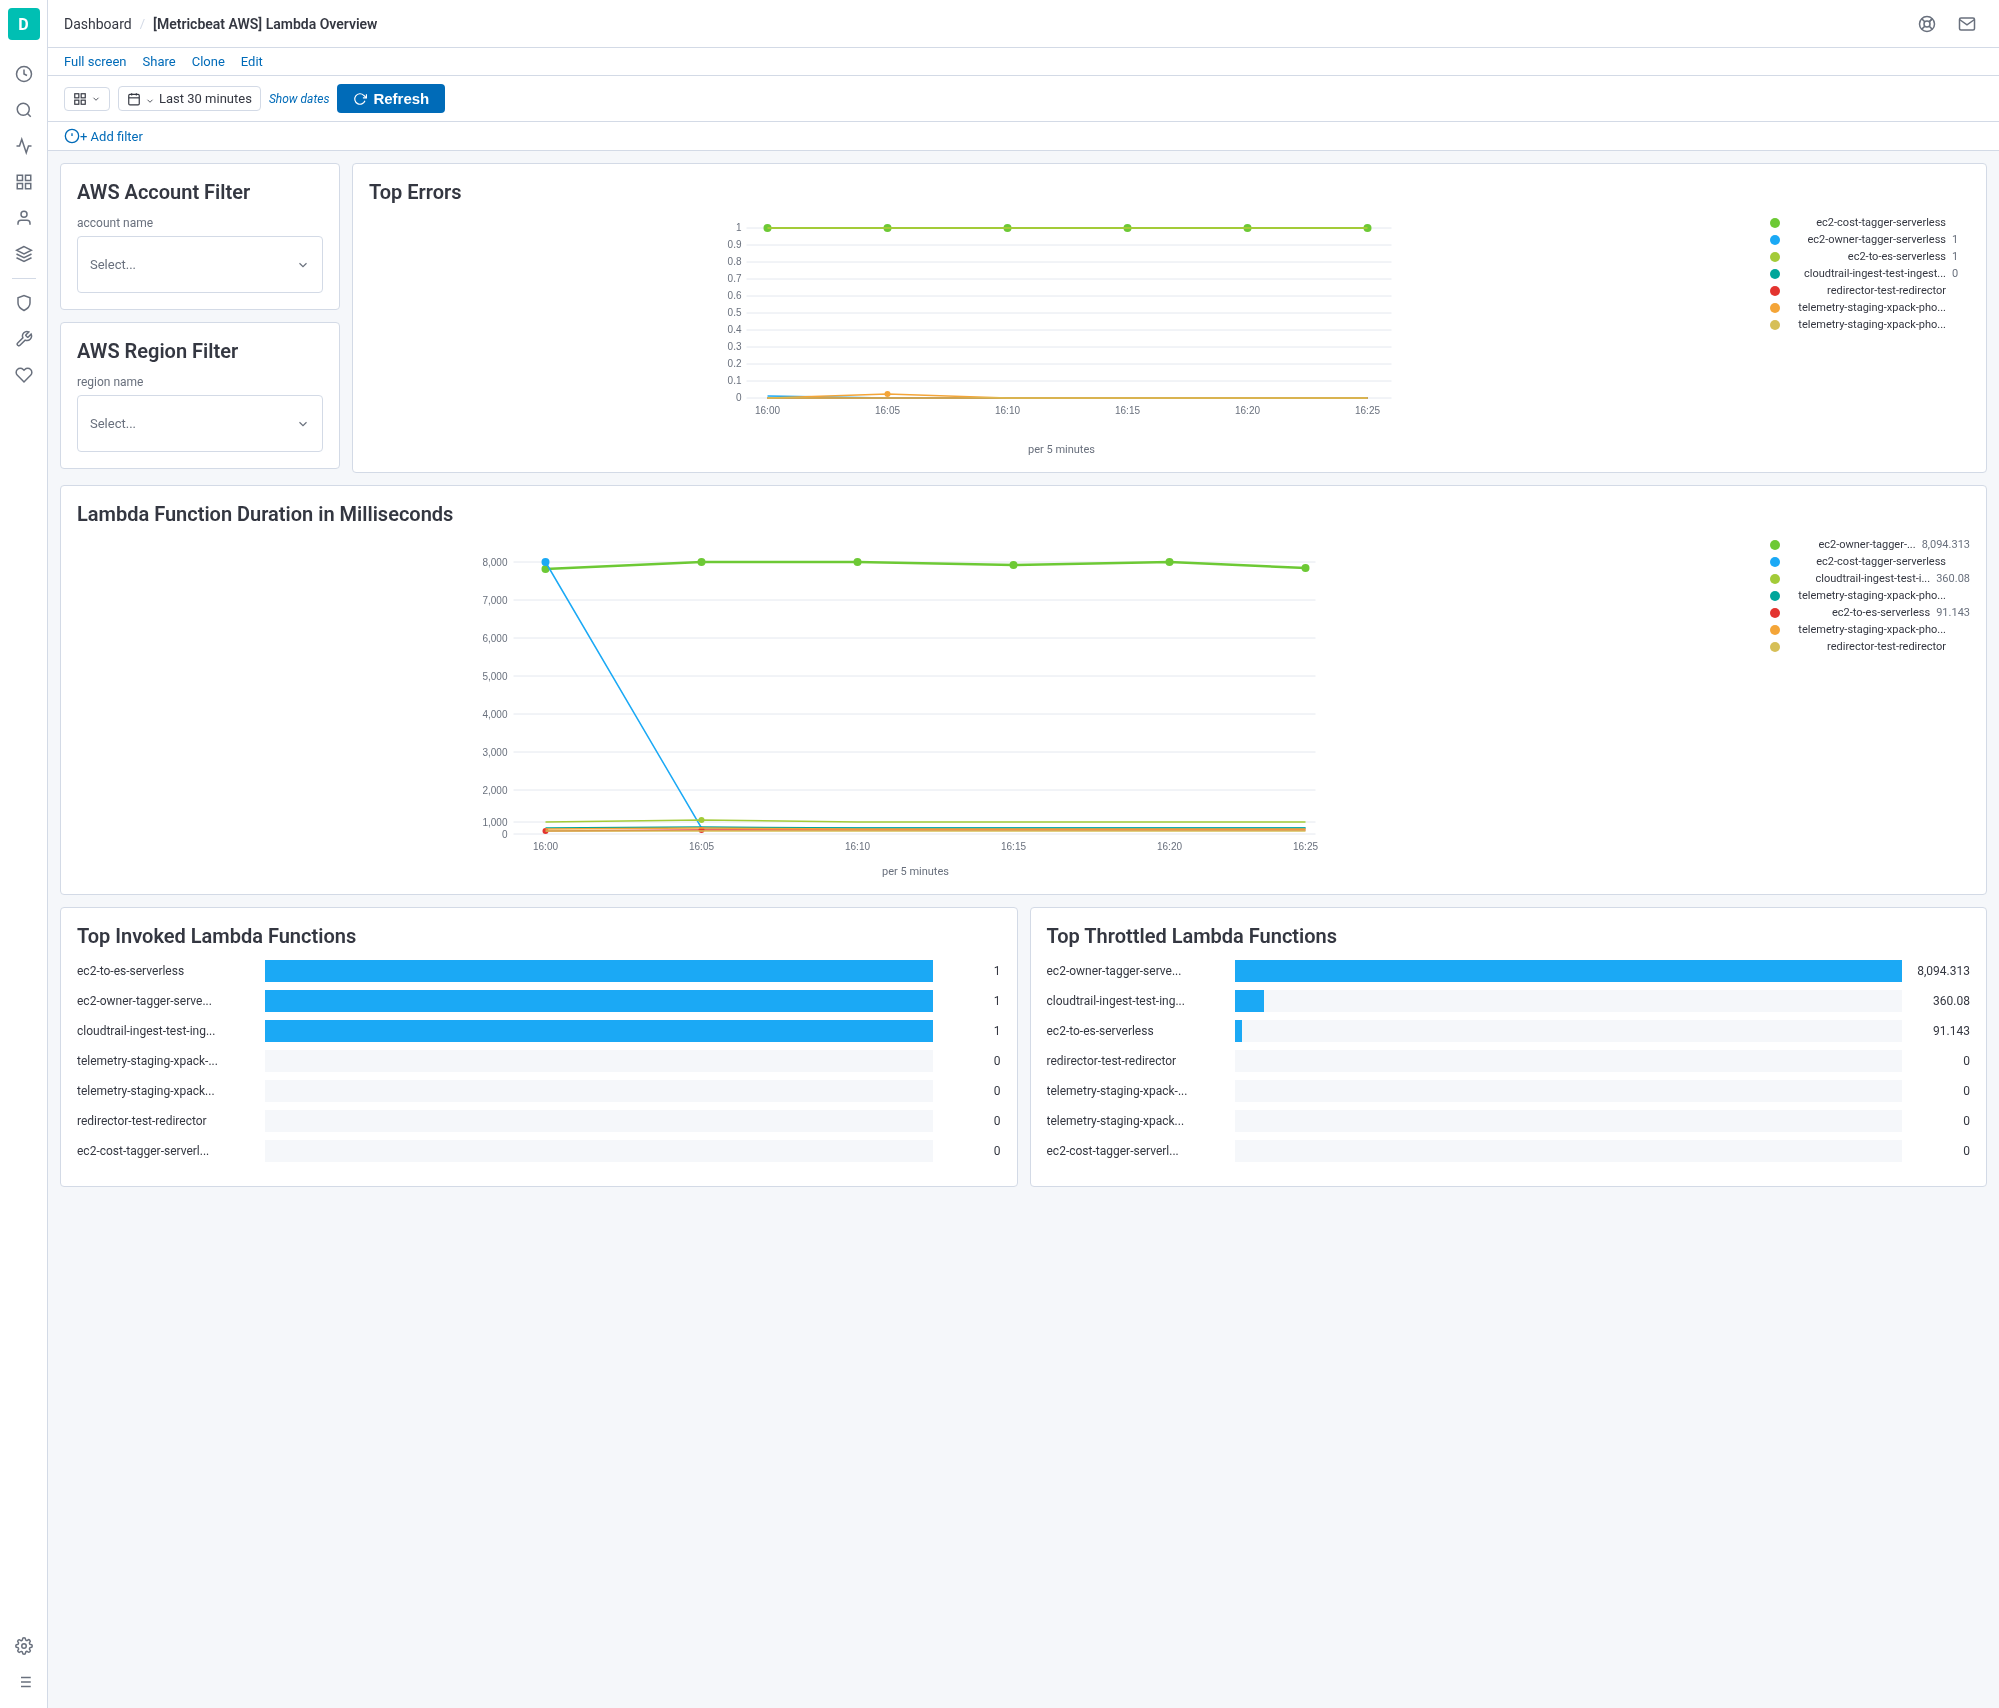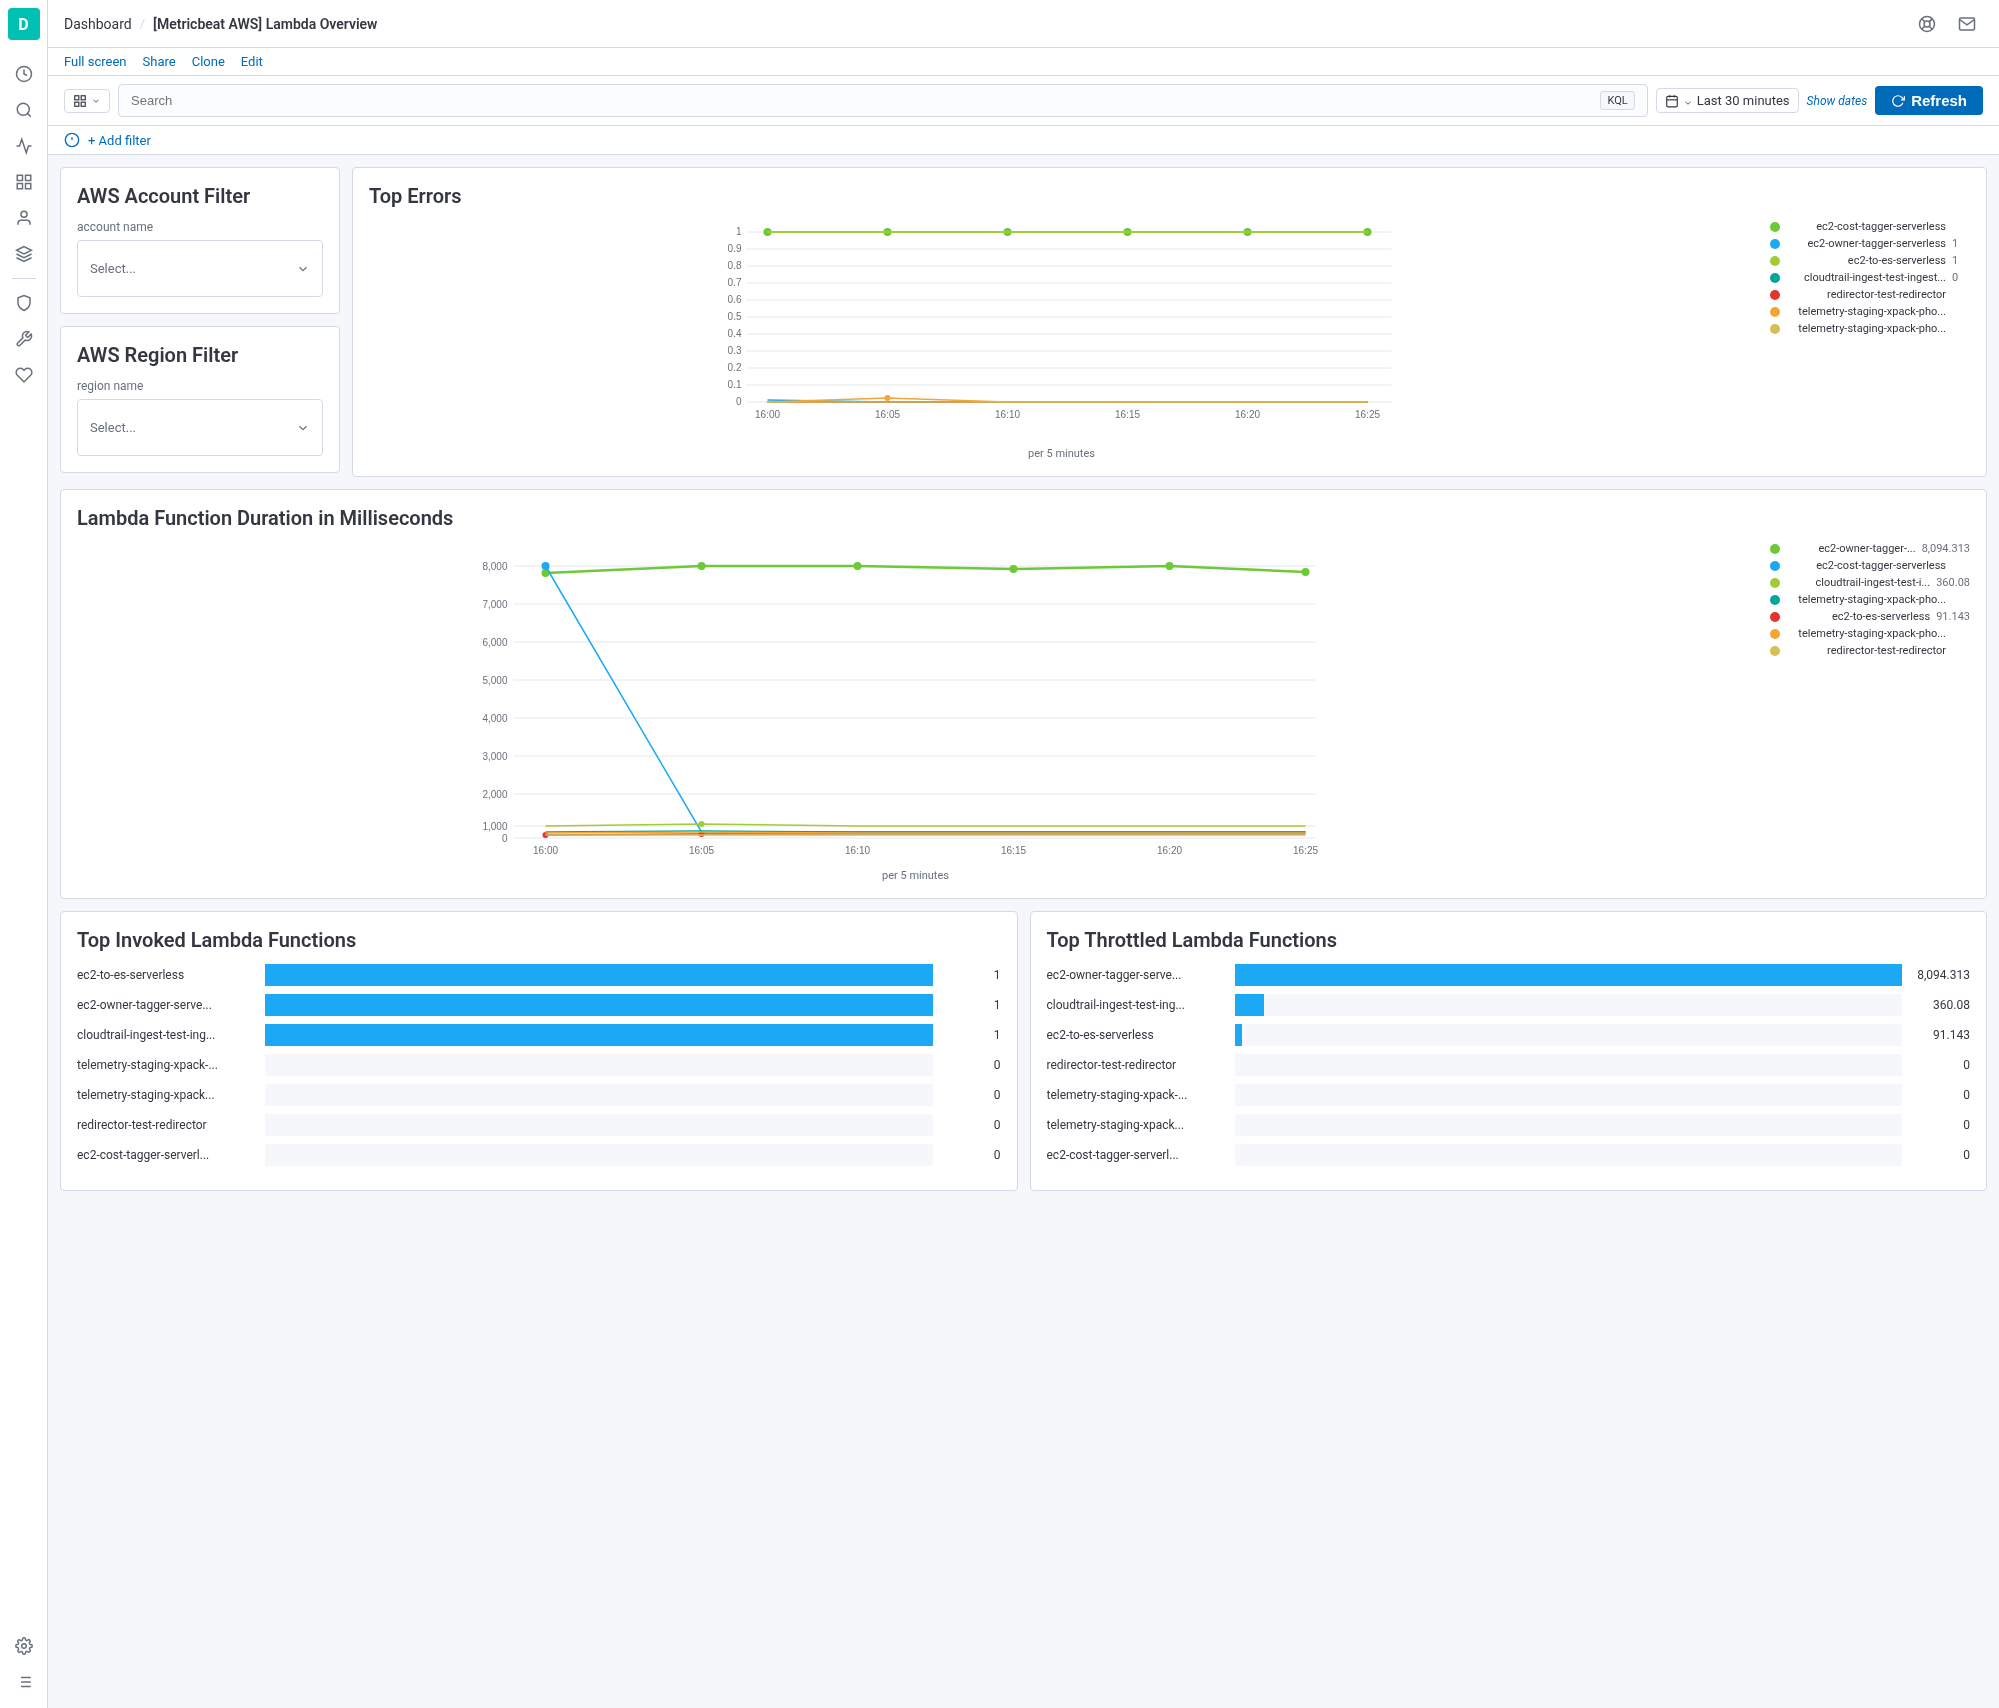--- a/index.html
+++ b/index.html
@@ -33,21 +33,21 @@
     .filter-dropdown { display: flex; align-items: center; gap: 4px; border: 1px solid #d3dae6; border-radius: 4px; padding: 4px 8px; cursor: pointer; background: #fff; color: #343741; font-size: 13px; }
     .search-box { flex: 1; border: 1px solid #d3dae6; border-radius: 4px; padding: 6px 12px; font-size: 13px; display: flex; align-items: center; gap: 8px; background: #fbfcfd; }
     .search-box input { border: none; background: transparent; outline: none; flex: 1; font-size: 13px; }
     .kql-badge { background: #f5f7fa; border: 1px solid #d3dae6; border-radius: 3px; padding: 2px 6px; font-size: 11px; color: #343741; cursor: pointer; }
     .time-filter { display: flex; align-items: flex-end; gap: 4px; border: 1px solid #d3dae6; border-radius: 4px; padding: 4px 8px; cursor: pointer; background: #fff; }
     .show-dates-btn { color: #006bb8; cursor: pointer; font-size: 12px; font-style: italic; }
     .refresh-btn { background: #006bb8; color: white; border: none; border-radius: 4px; padding: 6px 16px; cursor: pointer; font-size: 15px; font-weight: 600; display: flex; align-items: center; gap: 6px; }
     .add-filter { display: flex; align-items: center; gap: 4px; color: #006bb8; cursor: pointer; font-size: 13px; }
 
     
-    .subfilterbar { background: #fff; border-bottom: 1px solid #d3dae6; padding: 6px 16px; display: flex; align-items: center; gap: 8px; flex-shrink: 0; }
+    .subfilterbar { background: #fff; border-bottom: 1px solid #d3dae6; padding: 6px 16px; display: flex; align-items: center; flex-shrink: 0; }
 
     
     .dashboard { flex: 1; overflow-y: auto; padding: 12px; display: flex; flex-direction: column; gap: 12px; background: #f5f7fa; }
 
     
     .top-row { display: flex; gap: 12px; }
     .panel { background: #fff; border: 1px solid #d3dae6; border-radius: 4px; padding: 16px; }
     .panel-title { font-size: 20px; font-weight: 600; color: #343741; margin-bottom: 12px; }
 
     .aws-filters-col { width: 280px; flex-shrink: 0; display: flex; flex-direction: column; gap: 12px; }
@@ -194,24 +194,20 @@
       <svg width="14" height="14" viewBox="0 0 24 24" fill="none" stroke="currentColor" stroke-width="2">
           <rect x="3" y="3" width="7" height="7"></rect>
           <rect x="14" y="3" width="7" height="7"></rect>
           <rect x="3" y="14" width="7" height="7"></rect>
           <rect x="14" y="14" width="7" height="7"></rect>
         </svg>
       <svg width="10" height="10" viewBox="0 0 24 24" fill="none" stroke="currentColor" stroke-width="2">
           <polyline points="6 9 12 15 18 9"></polyline>
         </svg>
     </div>
-    <div class="search-box">
-      <input type="text" placeholder="Search" style="">
-      <span class="kql-badge">KQL</span>
-    </div>
     <div class="time-filter">
       <svg width="14" height="14" viewBox="0 0 24 24" fill="none" stroke="currentColor" stroke-width="2">
           <rect x="3" y="4" width="18" height="18" rx="2" ry="2"></rect>
           <line x1="16" y1="2" x2="16" y2="6"></line>
           <line x1="8" y1="2" x2="8" y2="6"></line>
           <line x1="3" y1="10" x2="21" y2="10"></line>
         </svg>
       <svg width="10" height="10" viewBox="0 0 24 24" fill="none" stroke="currentColor" stroke-width="2">
           <polyline points="6 9 12 15 18 9"></polyline>
         </svg>

